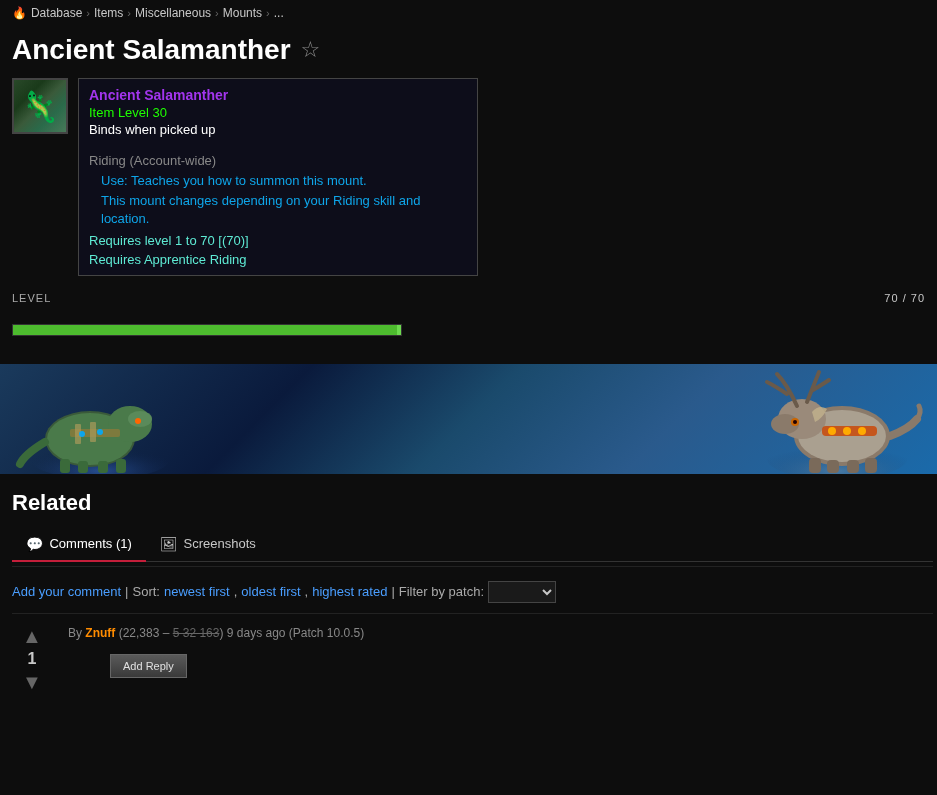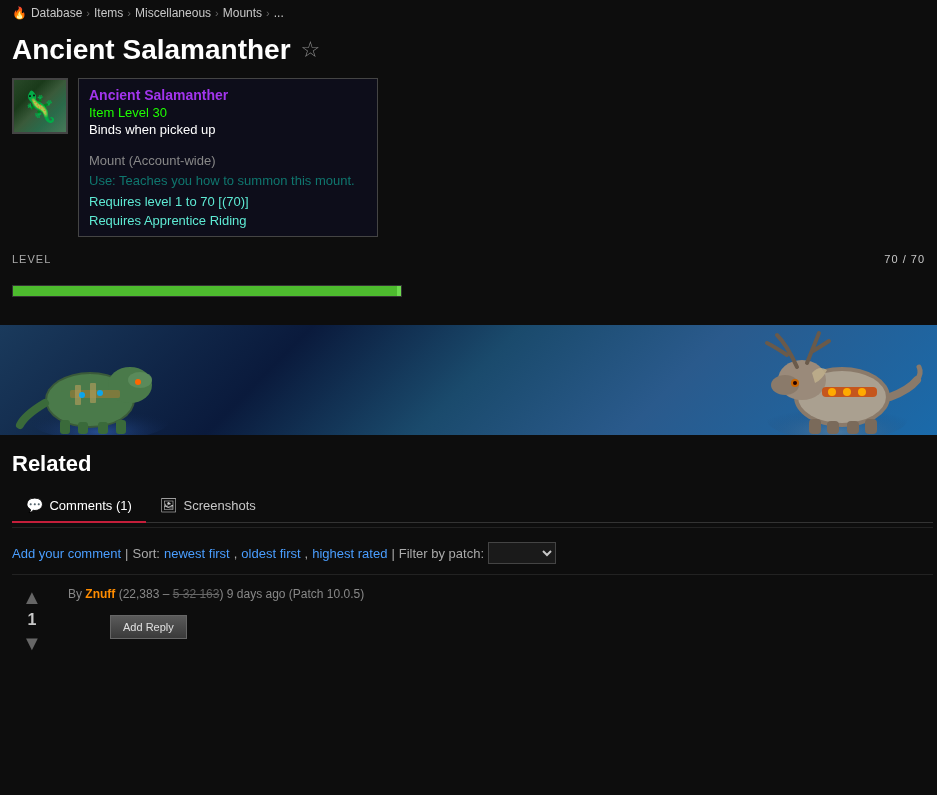--- a/index.html
+++ b/index.html
@@ -101,24 +101,25 @@
     }
     .tooltip-type {
       color: #ffffff;
       font-size: 13px;
       margin-bottom: 4px;
     }
     .tooltip-type span {
       color: #888;
     }
     .tooltip-use {
-      color: #0f766e;
+      color: #0ea5e9;
       font-size: 13px;
       margin-bottom: 2px;
       line-height: 1.4;
+      margin-left: 12px;
     }
     .tooltip-req {
       color: #5eead4;
       font-size: 13px;
       margin-top: 4px;
     }
 
     
     .level-section {
       padding: 0 12px 8px 12px;
@@ -367,24 +368,25 @@
 
 <div class="item-section">
   <div class="item-icon-wrap">
     <div class="item-icon-img"></div>
   </div>
   <div class="item-tooltip">
     <div class="tooltip-name">Ancient Salamanther</div>
     <div class="tooltip-ilvl">Item Level 30</div>
     <div class="tooltip-bind">Binds when picked up</div>
     <div class="tooltip-type">
-      <span>Mount</span>
+      <span>Riding</span>
       <span>(Account-wide)</span>
     </div>
     <div class="tooltip-use">Use: Teaches you how to summon this mount.</div>
+    <div class="tooltip-use">This mount changes depending on your Riding skill and location.</div>
     <div class="tooltip-req">Requires level 1 to 70 [(70)]</div>
     <div class="tooltip-req">Requires Apprentice Riding</div>
   </div>
 </div>
 
 <div class="level-section">
   <div class="level-label-row">
     <span>LEVEL</span>
     <span class="level-val">70 / 70</span>
   </div>

